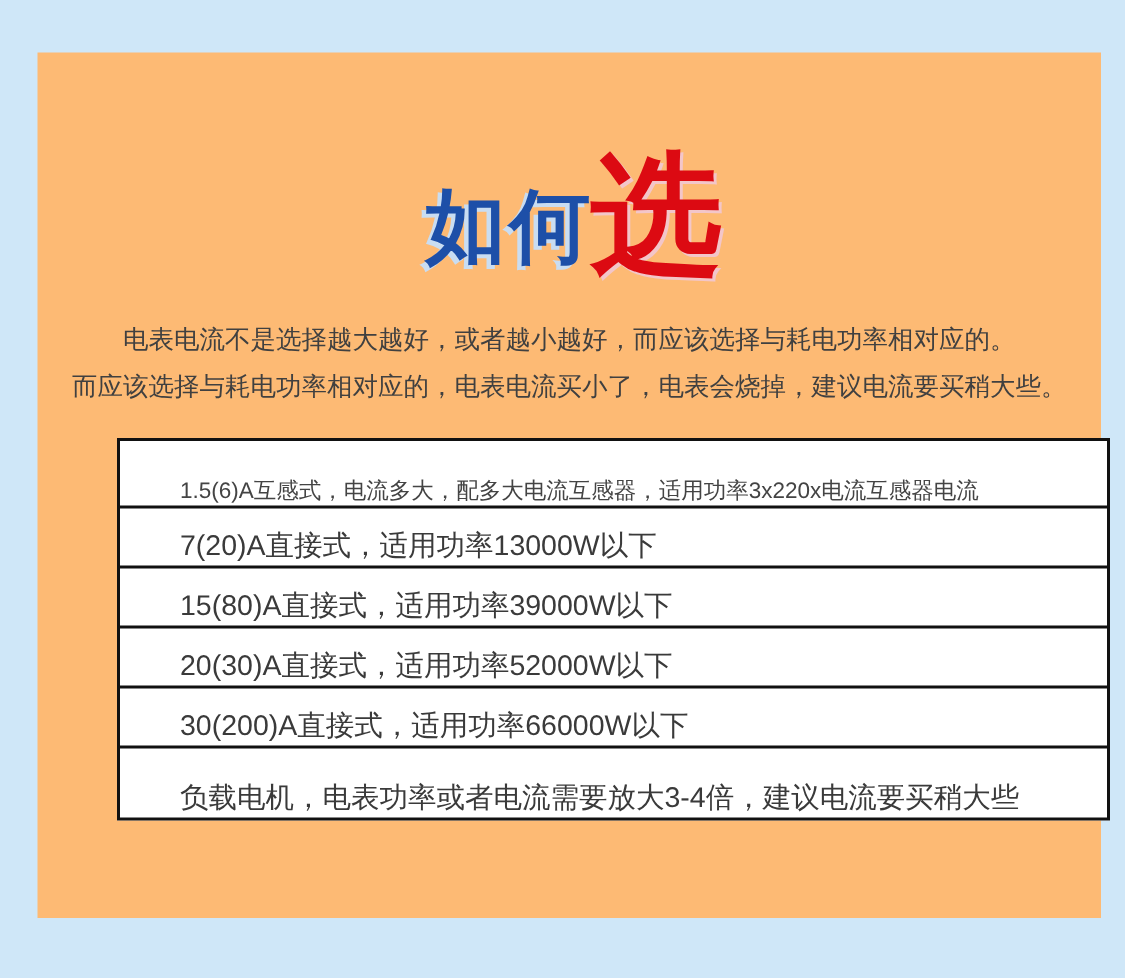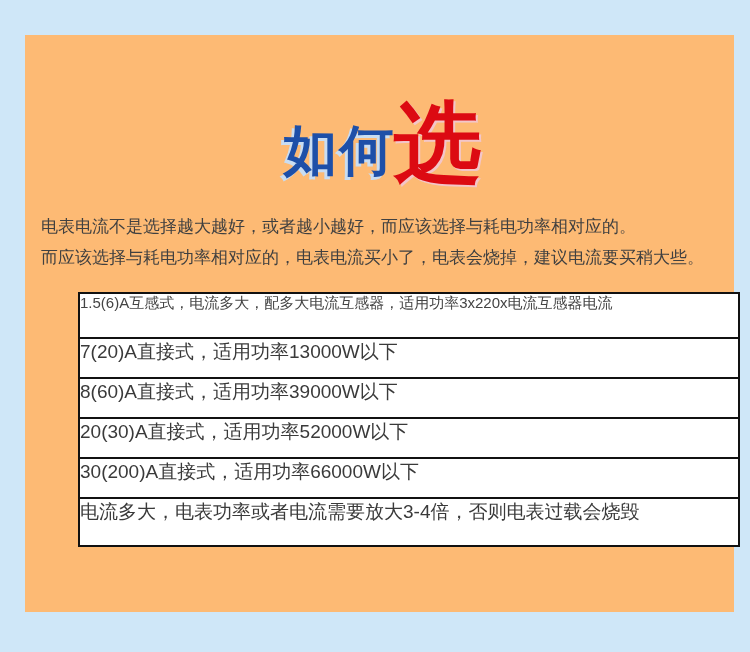--- a/index.html
+++ b/index.html
@@ -42,38 +42,38 @@
     margin: 0 -6px 0 -2px;
     position: relative;
     top: 4px;
     z-index: 2;
     text-shadow: 2px 2px 0 #f3c6c9;
   }
   
   .intro {
     position: absolute;
     top: 176px; left: 0; right: 0;
-    text-align: left;
+    text-align: center;
     color: #404040;
     font-size: 17px;
     line-height: 31px;
-    padding-left: 16px;
   }
   
   .spec-table {
     position: absolute;
     left: 53px; top: 257px;
     width: 662px;
     border: 2px solid #111111;
     background: #ffffff;
   }
   .spec-row {
     display: flex;
-    align-items: flex-start;
+    align-items: flex-end;
     height: 40px;
+    padding-left: 40px;
     border-bottom: 2px solid #111111;
     color: #3a3a3a;
     font-size: 19px;
   }
   .spec-row:last-child { border-bottom: none; }
   .spec-row.first { height: 45px; font-size: 15px; color: #444444; }
   .spec-row.last { height: 46px; }
 </style>
 </head>
 <body>
@@ -92,27 +92,27 @@
     </div>
 
     <div class="spec-table">
       <div class="spec-row first">
         <span>1.5(6)A互感式，电流多大，配多大电流互感器，适用功率3x220x电流互感器电流</span>
       </div>
       <div class="spec-row">
         <span>7(20)A直接式，适用功率13000W以下</span>
       </div>
       <div class="spec-row">
-        <span>8(60)A直接式，适用功率39000W以下</span>
+        <span>15(80)A直接式，适用功率39000W以下</span>
       </div>
       <div class="spec-row">
         <span>20(30)A直接式，适用功率52000W以下</span>
       </div>
       <div class="spec-row">
         <span>30(200)A直接式，适用功率66000W以下</span>
       </div>
       <div class="spec-row last">
-        <span>电流多大，电表功率或者电流需要放大3-4倍，否则电表过载会烧毁</span>
+        <span>负载电机，电表功率或者电流需要放大3-4倍，建议电流要买稍大些</span>
       </div>
     </div>
 
   </div>
 </div>
 
 </body></html>

